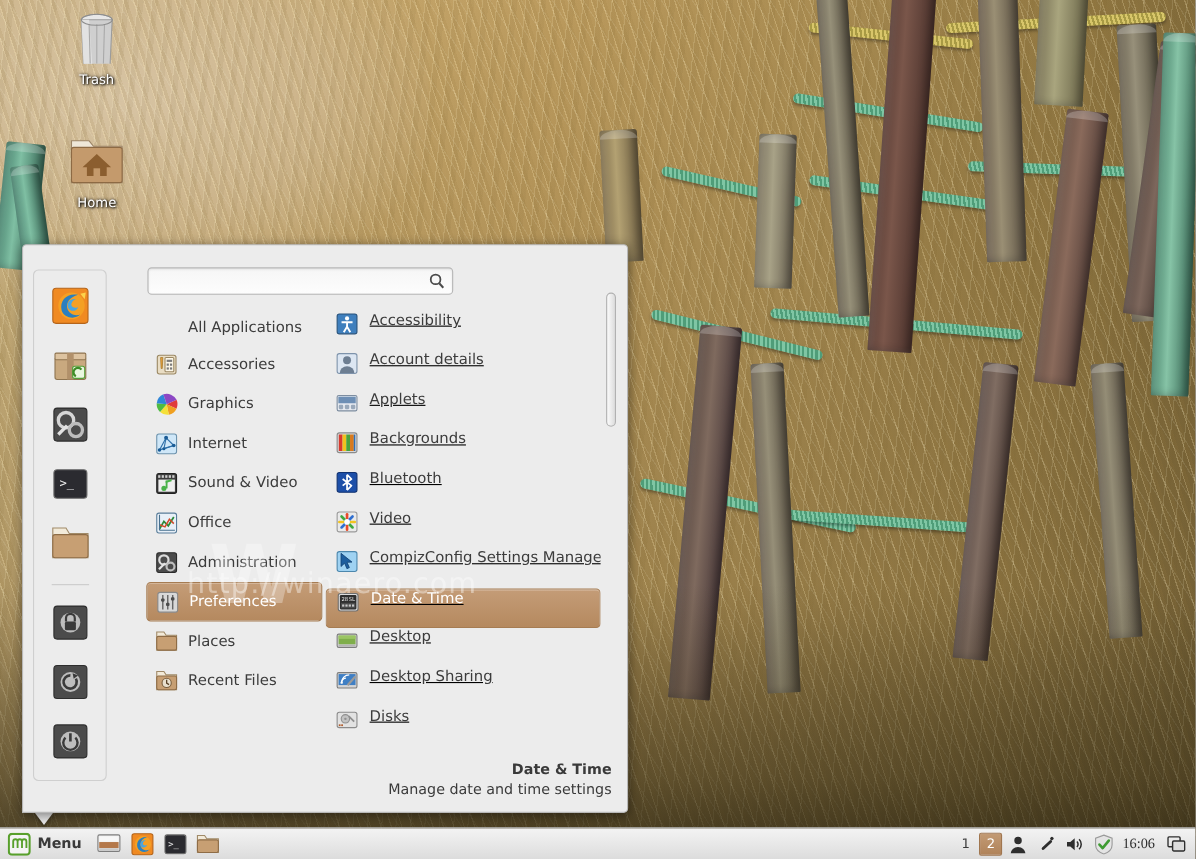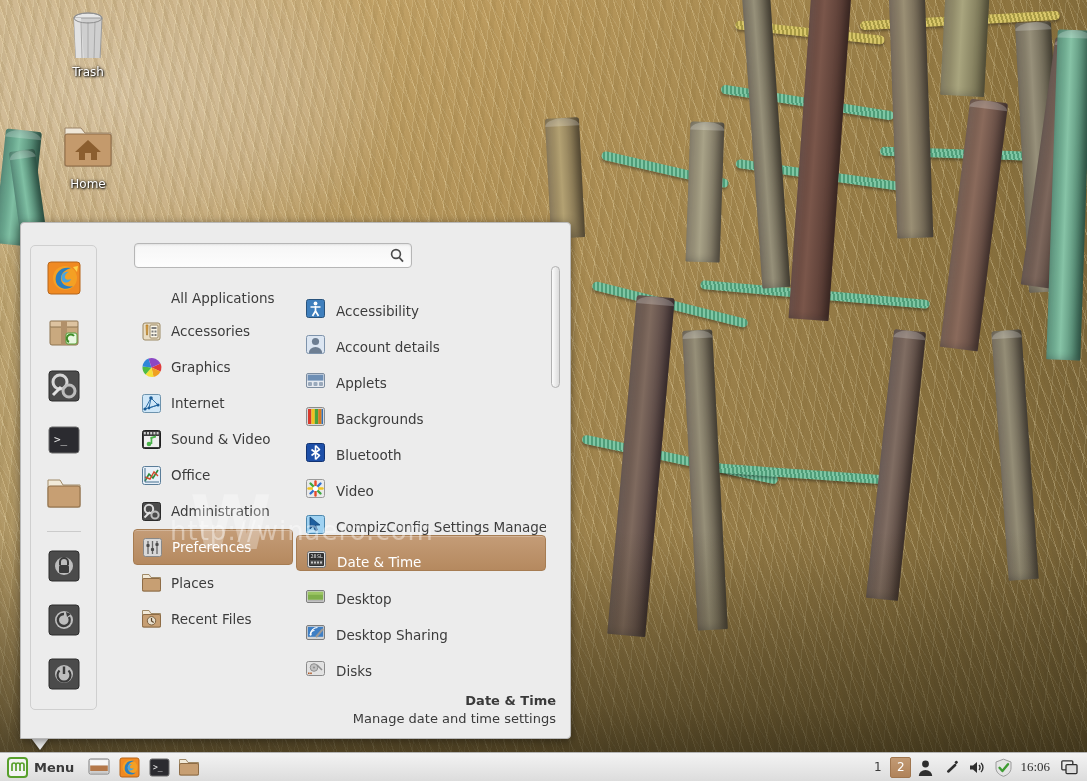--- a/index.html
+++ b/index.html
@@ -141,22 +141,22 @@
     box-shadow: inset 0 1px 0 rgba(255,255,255,.25);
     text-align: center;
   }
   .cat-row.selected .txt { color:#ffffff; }
   
   #app-col {
     position:absolute; left:275px; top:60px; width:250px; height:418px;
     overflow:hidden;
   }
   .app-row {
-    display:flex; align-items:flex-end; height:36px;
-    padding-left:8px; border-radius:4px;
+    display:flex; align-items:flex-start; height:36px;
+    padding-left:8px; border-radius:4px;text-decoration:underline;
   }
   .app-row .ico { width:22px; height:22px; margin-right:10px; flex:0 0 22px;
     display:flex; align-items:center; justify-content:center; }
   .app-row .txt { font-size:13.5px; color:#3c3c3c; white-space:nowrap; }
   .app-row.selected {
     background: linear-gradient(to bottom,#c49c77,#b5895f);
     border:1px solid #a67c52;
     box-shadow: inset 0 1px 0 rgba(255,255,255,.25);
   }
   .app-row.selected .txt { color:#ffffff; }

